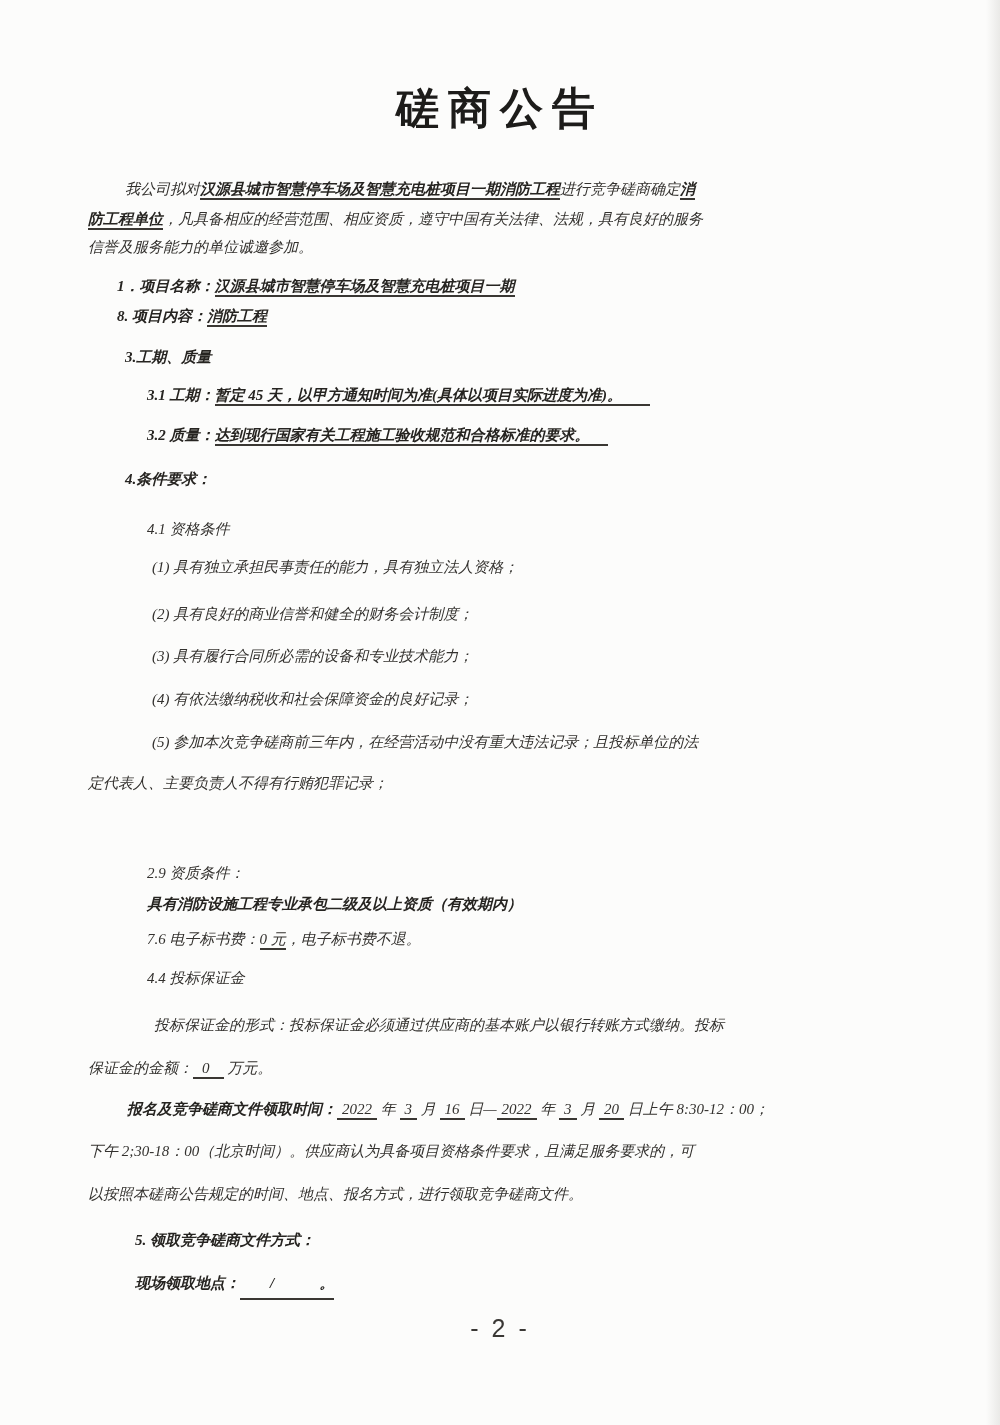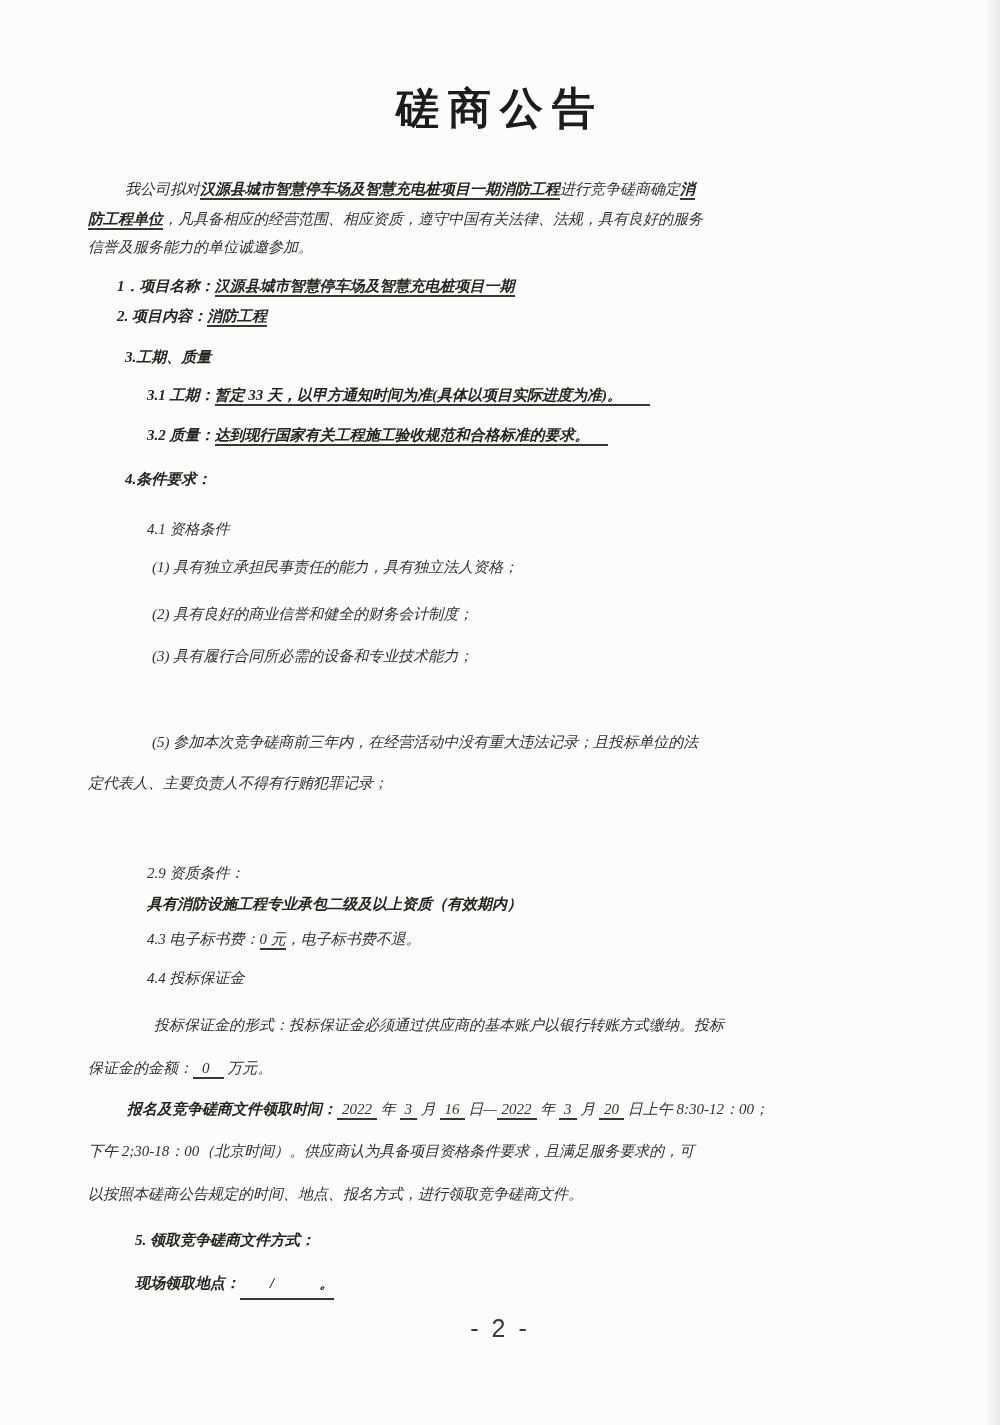--- a/index.html
+++ b/index.html
@@ -50,38 +50,39 @@
 
 <div class="page">
 
   <h1 class="title">磋商公告</h1>
 
   <p class="ln" style="left:125px;top:176px"><span>我公司拟对</span><span class="b u">汉源县城市智慧停车场及智慧充电桩项目一期消防工程</span><span>进行竞争磋商确定</span><span class="b u">消</span></p>
   <p class="ln" style="left:88px;top:206px"><span class="b u">防工程单位</span><span>，凡具备相应的经营范围、相应资质，遵守中国有关法律、法规，具有良好的服务</span></p>
   <p class="ln" style="left:88px;top:234px">信誉及服务能力的单位诚邀参加。</p>
 
   <p class="ln" style="left:117px;top:273px"><span class="b">1．项目名称：</span><span class="b u">汉源县城市智慧停车场及智慧充电桩项目一期</span></p>
-  <p class="ln" style="left:117px;top:303px"><span class="b">2. 项目内容：</span><span class="b u">消防工程</span></p>
+  <p class="ln" style="left:117px;top:303px"><span class="b">8. 项目内容：</span><span class="b u">消防工程</span></p>
 
   <p class="ln b" style="left:125px;top:344px">3.工期、质量</p>
-  <p class="ln" style="left:147px;top:382px"><span class="b">3.1 工期：</span><span class="b u u-ext1">暂定 33 天，以甲方通知时间为准(具体以项目实际进度为准)。</span></p>
+  <p class="ln" style="left:147px;top:382px"><span class="b">3.1 工期：</span><span class="b u u-ext1">暂定 45 天，以甲方通知时间为准(具体以项目实际进度为准)。</span></p>
   <p class="ln" style="left:147px;top:422px"><span class="b">3.2 质量：</span><span class="b u u-ext2">达到现行国家有关工程施工验收规范和合格标准的要求。</span></p>
 
   <p class="ln b" style="left:125px;top:466px">4.条件要求：</p>
   <p class="ln" style="left:147px;top:516px">4.1 资格条件</p>
 
   <p class="ln" style="left:152px;top:554px">(1) 具有独立承担民事责任的能力，具有独立法人资格；</p>
   <p class="ln" style="left:152px;top:601px">(2) 具有良好的商业信誉和健全的财务会计制度；</p>
   <p class="ln" style="left:152px;top:643px">(3) 具有履行合同所必需的设备和专业技术能力；</p>
+  <p class="ln" style="left:152px;top:686px">(4) 有依法缴纳税收和社会保障资金的良好记录；</p>
   <p class="ln" style="left:152px;top:729px">(5) 参加本次竞争磋商前三年内，在经营活动中没有重大违法记录；且投标单位的法</p>
   <p class="ln" style="left:88px;top:770px">定代表人、主要负责人不得有行贿犯罪记录；</p>
 
   <p class="ln" style="left:147px;top:860px">2.9 资质条件：</p>
   <p class="ln b" style="left:147px;top:891px">具有消防设施工程专业承包二级及以上资质（有效期内）</p>
-  <p class="ln" style="left:147px;top:926px"><span>4.3 电子标书费：</span><span class="u">0 元</span><span>，电子标书费不退。</span></p>
+  <p class="ln" style="left:147px;top:926px"><span>7.6 电子标书费：</span><span class="u">0 元</span><span>，电子标书费不退。</span></p>
   <p class="ln" style="left:147px;top:965px">4.4 投标保证金</p>
 
   <p class="ln" style="left:154px;top:1012px">投标保证金的形式：投标保证金必须通过供应商的基本账户以银行转账方式缴纳。投标</p>
   <p class="ln" style="left:88px;top:1055px"><span>保证金的金额：</span><span class="u u-amt">0</span><span> 万元。</span></p>
 
   <p class="ln" style="left:127px;top:1096px"><span class="b">报名及竞争磋商文件领取时间：</span><span class="u u-num">2022</span><span> 年 </span><span class="u u-num">3</span><span> 月 </span><span class="u u-num">16</span><span> 日—</span><span class="u u-num">2022</span><span> 年 </span><span class="u u-num">3</span><span> 月 </span><span class="u u-num">20</span><span> 日上午 8:30-12：00；</span></p>
   <p class="ln" style="left:88px;top:1138px">下午 2;30-18：00（北京时间）。供应商认为具备项目资格条件要求，且满足服务要求的，可</p>
   <p class="ln" style="left:88px;top:1181px">以按照本磋商公告规定的时间、地点、报名方式，进行领取竞争磋商文件。</p>
 
   <p class="ln b" style="left:135px;top:1227px">5. 领取竞争磋商文件方式：</p>

